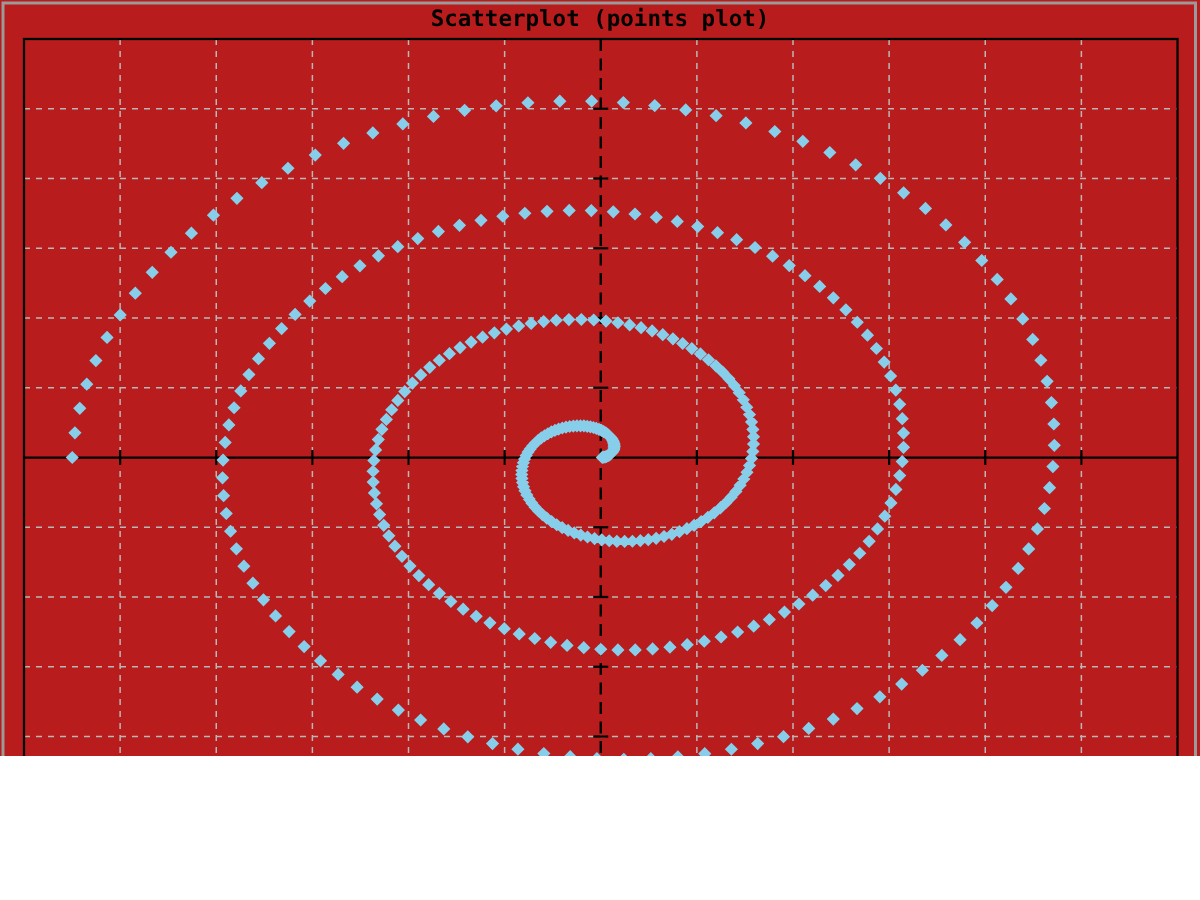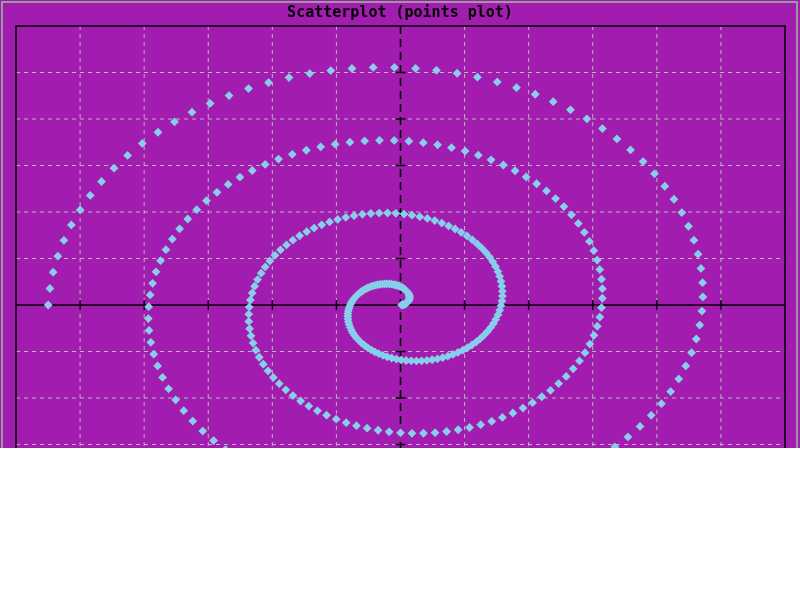--- a/index.html
+++ b/index.html
@@ -4,22 +4,22 @@
 <style>
   html, body {
     margin: 0;
     padding: 0;
     background: #ffffff;
     font-family: "DejaVu Sans Mono", "Liberation Mono", monospace;
   }
   .screen {
     position: relative;
     width: 800px;
-    height: 448px;
-    background: #a21caf;
+    height: 504px;
+    background: #b91c1c;
     overflow: hidden;
   }
   .outer-frame {
     position: absolute;
     left: 1px;
     top: 1px;
     width: 793px;
     height: 592px;
     border: 2px solid #9a9a9a;
     pointer-events: none;

